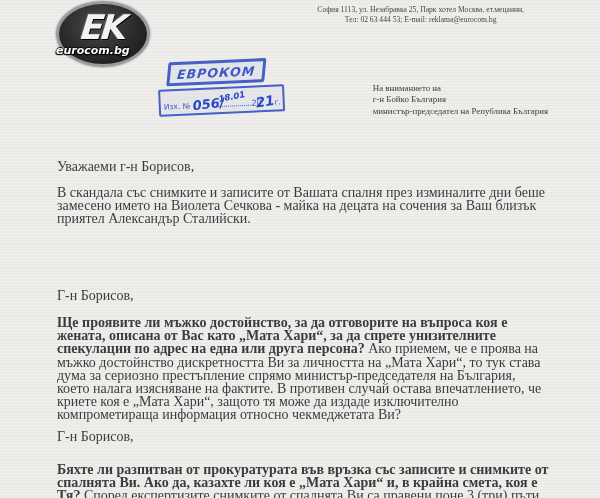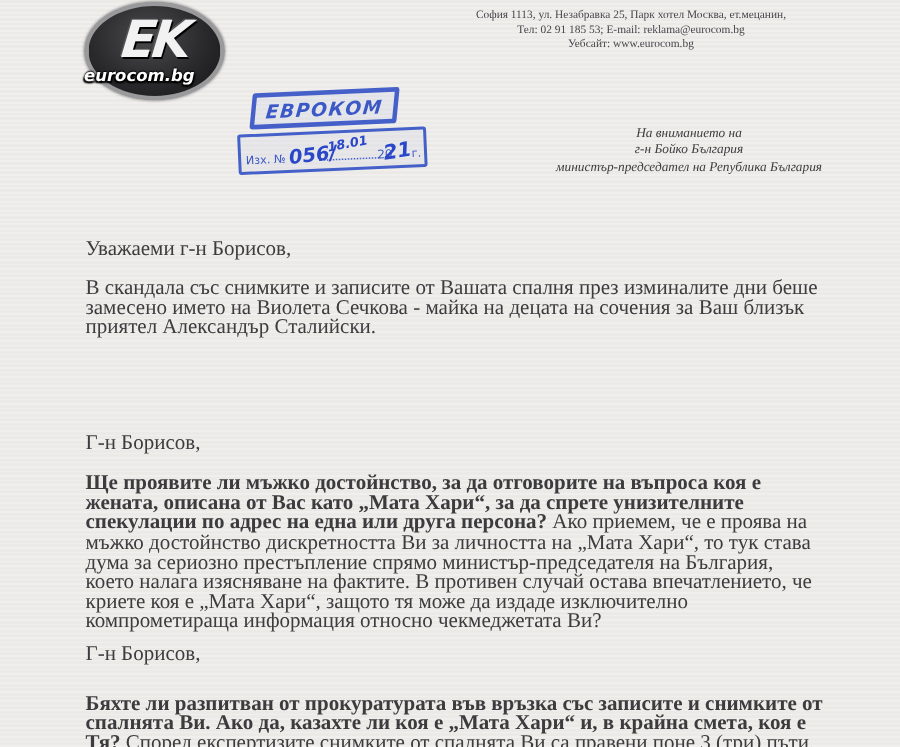--- a/index.html
+++ b/index.html
@@ -86,24 +86,23 @@
   .stamp-number { position:absolute; left:32px; bottom:1px; font-size:13px; font-weight:bold; transform:rotate(-4deg); }
   .stamp-date { position:absolute; left:58px; bottom:10px; font-size:8.5px; font-weight:bold; transform:rotate(-8deg); }
   .stamp-dots { position:absolute; left:52px; right:30px; bottom:5px; border-bottom:1px dotted #4561c9; }
   .stamp-yearprefix { position:absolute; right:21px; bottom:3px; font-size:8px; font-family:"DejaVu Sans", sans-serif; color:#3c58c6; }
   .stamp-yearhand { position:absolute; right:8px; bottom:1px; font-size:13.5px; font-weight:bold; transform:rotate(-6deg); }
   .stamp-yearsuffix { position:absolute; right:2px; bottom:3px; font-size:7.5px; font-family:"DejaVu Sans", sans-serif; color:#3c58c6; }
 
   
   .recipient {
     position:absolute; top:83px; right:52px;
-    text-align:center;
+    text-align:left;
     font-size:8.9px; line-height:11.4px;
     white-space:nowrap;
-    font-style:italic;
   }
 
   
   .body-text { position:absolute; left:57px; width:492px; font-size:14px; line-height:13.2px; }
   .b { font-weight:bold; }
   .pos-salutation { top:146px; }
   .pos-p1 { top:172px; }
   .pos-p2 { top:219px; }
   .pos-gm1 { top:275px; }
   .pos-p3 { top:288px;margin-top:28px; }
@@ -116,22 +115,21 @@
 <div class="page">
 
   <div class="logo">
     <div class="logo-ellipse"></div>
     <div class="logo-ek">EK</div>
     <div class="logo-domain">eurocom.bg</div>
   </div>
 
   <div class="header-address">
     <div>София 1113, ул. Незабравка 25, Парк хотел Москва, ет.мецанин,</div>
-    <div>Тел: 02 91 185 53; E-mail: reklama@eurocom.bg</div>
-    <div>Уебсайт: www.eurocom.bg</div>
+    <div>Тел: 02 63 444 53; E-mail: reklama@eurocom.bg</div>
   </div>
 
   <div class="stamp">
     <div class="stamp-top">ЕВРОКОМ</div>
     <div class="stamp-bottom">
       <span class="stamp-ref-label">Изх. №</span>
       <span class="stamp-dots"></span>
       <span class="stamp-number hand">056/</span>
       <span class="stamp-date hand">18.01</span>
       <span class="stamp-yearprefix">20</span>

